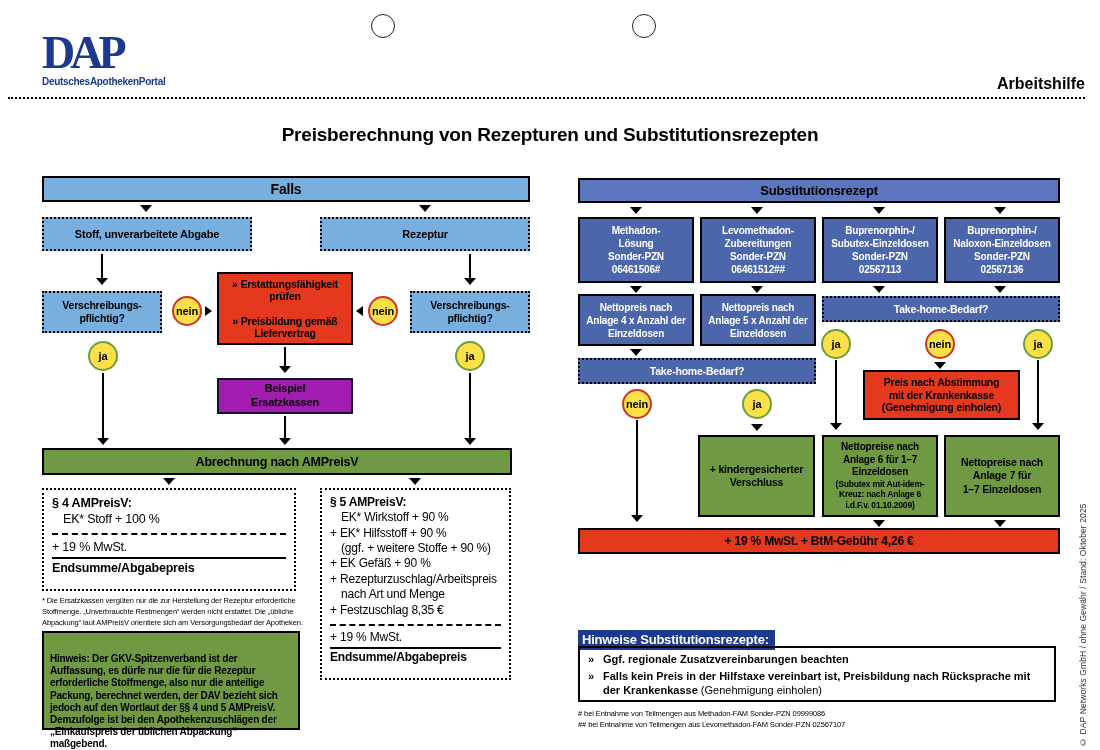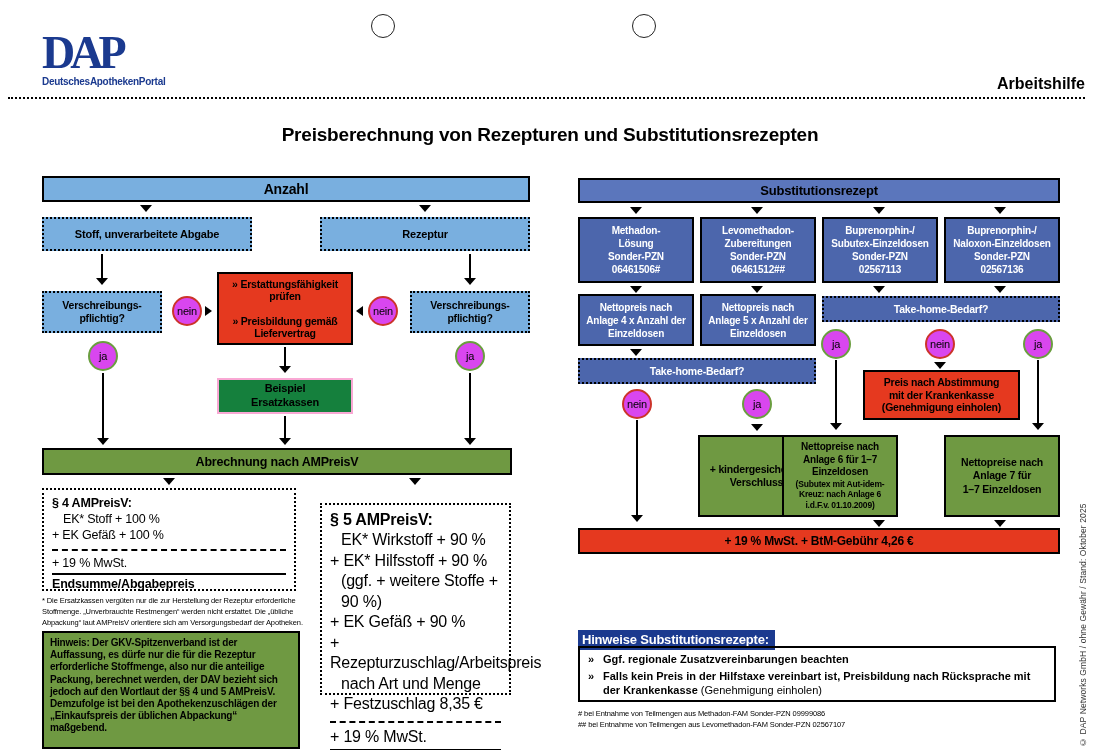--- a/index.html
+++ b/index.html
@@ -7,45 +7,45 @@
   
   .box{position:absolute;box-sizing:border-box;display:flex;flex-direction:column;align-items:center;justify-content:center;text-align:center;font-weight:700;letter-spacing:-0.2px;}
   .pre{white-space:pre-line;}
   .lb{background:#79AFDF;border:2px solid #000;}
   .lbd{background:#79AFDF;border:2px dotted #000;}
   .db{background:#4C66AC;border:2px solid #000;color:#fff;}
   .dbh{background:#5B76BC;border:2px solid #000;color:#000;}
   .dbd{background:#4C66AC;border:2px dotted #000;color:#fff;}
   .gn{background:#6F9942;border:2px solid #000;color:#000;}
   .rd{background:#E5391F;border:2.5px solid #000;color:#000;}
-  .wt{background:#15803d;border:2px solid #f9a8d4;}
+  .wt{background:#a21caf;border:2px solid #0f172a;}
   .para{position:absolute;box-sizing:border-box;background:#fff;border:2px dotted #000;text-align:left;padding:5px 8px;font-size:12.5px;line-height:1.28;letter-spacing:-0.2px;}
   .para .ttl{font-weight:700;}
   .ind{padding-left:11px;}
   .dash-div{border-top:2px dashed #000;margin:6px 0 4px 0;}
   .solid-div{border-top:2.5px solid #000;margin:2px 0 1px 0;}
   .total{font-weight:700;}
   
-  .circ{position:absolute;width:30px;height:30px;border-radius:50%;background:#d946ef;display:flex;align-items:center;justify-content:center;font-weight:400;font-size:11px;box-sizing:border-box;letter-spacing:-0.2px;}
+  .circ{position:absolute;width:30px;height:30px;border-radius:50%;background:#fde047;display:flex;align-items:center;justify-content:center;font-weight:700;font-size:11px;box-sizing:border-box;letter-spacing:-0.2px;}
   .yes{border:2px solid #6A9E3F;}
   .no{border:2px solid #CC342A;}
   
   .vline{position:absolute;width:2px;background:#000;}
   .tri{position:absolute;width:0;height:0;border-left:6px solid transparent;border-right:6px solid transparent;border-top:7px solid #000;}
   .tri-r{position:absolute;width:0;height:0;border-top:5px solid transparent;border-bottom:5px solid transparent;border-left:7px solid #000;}
   .tri-l{position:absolute;width:0;height:0;border-top:5px solid transparent;border-bottom:5px solid transparent;border-right:7px solid #000;}
   
   .logo{position:absolute;left:42px;top:30px;font-family:"Liberation Serif",serif;font-weight:700;font-size:46px;line-height:1;color:#1B3A8F;letter-spacing:-5px;}
   .logo-sub{position:absolute;left:42px;top:76px;font-size:10px;font-weight:700;color:#1B3A8F;letter-spacing:-0.3px;}
   .hole{position:absolute;width:22px;height:22px;border:1.5px solid #222;border-radius:50%;background:#fff;}
   .doc-label{position:absolute;right:15px;top:75px;font-size:16px;font-weight:700;}
   .dotted-rule{position:absolute;left:8px;top:97px;width:1077px;border-top:2.5px dotted #000;}
   .title{position:absolute;left:0;top:124px;width:1100px;text-align:center;font-size:19px;font-weight:700;letter-spacing:-0.2px;}
   .footnote{position:absolute;font-size:7.5px;line-height:1.45;letter-spacing:-0.1px;text-align:left;}
-  .noteg{position:absolute;left:42px;top:631px;width:258px;height:118px;background:#6F9942;border:2.5px solid #000;box-sizing:border-box;padding:4px 6px;font-size:10px;line-height:1.22;font-weight:700;text-align:left;letter-spacing:-0.2px;}
+  .noteg{position:absolute;left:42px;top:631px;width:258px;height:99px;background:#6F9942;border:2.5px solid #000;box-sizing:border-box;padding:20px 6px;font-size:10px;line-height:1.22;font-weight:700;text-align:left;letter-spacing:-0.2px;}
   .notes-hdr{position:absolute;left:578px;top:630px;background:#1B3A8F;color:#fff;font-size:13px;font-weight:700;padding:2px 6px 3px 4px;letter-spacing:-0.2px;}
   .notes-box{position:absolute;left:578px;top:646px;width:478px;height:56px;border:2px solid #000;box-sizing:border-box;padding:5px 8px;font-size:11px;line-height:1.25;text-align:left;}
   .bullet-row{display:flex;margin-bottom:3px;}
   .bullet-marker{width:15px;font-weight:700;flex-shrink:0;}
   .b-bold{font-weight:700;}
   .b-norm{font-weight:400;}
   .copyright{position:absolute;left:1078px;top:375px;height:372px;writing-mode:vertical-rl;transform:rotate(180deg);font-size:8.5px;color:#333;letter-spacing:0.1px;}
   .g2sub{font-weight:600;font-size:8.5px;line-height:1.25;}
 </style>
 </head>
@@ -54,21 +54,21 @@
 <div class="page">
 
   <div class="logo">DAP</div>
   <div class="logo-sub">DeutschesApothekenPortal</div>
   <div class="hole" style="left:371px;top:14px;"></div>
   <div class="hole" style="left:632px;top:14px;"></div>
   <div class="doc-label">Arbeitshilfe</div>
   <div class="dotted-rule"></div>
   <div class="title">Preisberechnung von Rezepturen und Substitutionsrezepten</div>
 
-  <div class="box lb" style="left:42px;top:176px;width:488px;height:26px;font-size:14px;">Anzahl</div>
+  <div class="box lb" style="left:42px;top:176px;width:488px;height:26px;font-size:14px;">Falls</div>
   <div class="tri" style="left:140px;top:205px;"></div>
   <div class="tri" style="left:419px;top:205px;"></div>
 
   <div class="box lbd" style="left:320px;top:217px;width:210px;height:34px;font-size:11px;">Rezeptur</div>
   <div class="box lbd" style="left:42px;top:217px;width:210px;height:34px;font-size:11px;">Stoff, unverarbeitete Abgabe</div>
 
   <div class="vline" style="left:101px;top:254px;height:26px;"></div>
   <div class="tri" style="left:96px;top:278px;"></div>
   <div class="vline" style="left:469px;top:254px;height:26px;"></div>
   <div class="tri" style="left:464px;top:278px;"></div>
@@ -105,28 +105,27 @@
   <div class="vline" style="left:284px;top:416px;height:23px;"></div>
   <div class="tri" style="left:279px;top:438px;"></div>
 
   <div class="box gn" style="left:42px;top:448px;width:470px;height:27px;font-size:12.5px;">Abrechnung nach AMPreisV</div>
   <div class="tri" style="left:163px;top:478px;"></div>
   <div class="tri" style="left:409px;top:478px;"></div>
 
   <div class="para" style="left:42px;top:488px;width:254px;height:103px;">
     <div class="ttl">§ 4 AMPreisV:</div>
     <div class="ind">EK* Stoff + 100 %</div>
-    <div>+ EK Gefäß + 100 %</div>
     <div class="dash-div"></div>
     <div>+ 19 % MwSt.</div>
     <div class="solid-div"></div>
     <div class="total">Endsumme/Abgabepreis</div>
   </div>
 
-  <div class="para" style="left:320px;top:488px;width:191px;height:192px;font-size:16px;margin-top:15px;">
+  <div class="para" style="left:320px;top:488px;width:191px;height:192px;font-size:12px;">
     <div class="ttl">§ 5 AMPreisV:</div>
     <div class="ind">EK* Wirkstoff + 90 %</div>
     <div>+ EK* Hilfsstoff + 90 %</div>
     <div class="ind">(ggf. + weitere Stoffe + 90 %)</div>
     <div>+ EK Gefäß + 90 %</div>
     <div>+ Rezepturzuschlag/Arbeitspreis</div>
     <div class="ind">nach Art und Menge</div>
     <div>+ Festzuschlag 8,35 €</div>
     <div class="dash-div"></div>
     <div>+ 19 % MwSt.</div>
@@ -194,21 +193,21 @@
   <div class="vline" style="left:835px;top:360px;height:64px;"></div>
   <div class="tri" style="left:830px;top:423px;"></div>
   <div class="vline" style="left:1037px;top:360px;height:64px;"></div>
   <div class="tri" style="left:1032px;top:423px;"></div>
   <div class="tri" style="left:751px;top:424px;"></div>
   <div class="vline" style="left:636px;top:420px;height:96px;"></div>
   <div class="tri" style="left:631px;top:515px;"></div>
 
   <div class="box gn pre" style="left:698px;top:435px;width:117px;height:82px;font-size:10.5px;line-height:1.25;">+ kindergesicherter
 Verschluss</div>
-  <div class="box gn" style="left:782px;top:435px;width:116px;height:82px;font-size:10px;line-height:1.25;padding:2px;">
+  <div class="box gn" style="left:822px;top:435px;width:116px;height:82px;font-size:10px;line-height:1.25;padding:2px;">
     <span>Nettopreise nach Anlage 6 für 1–7 Einzeldosen </span>
       <span class="g2sub">(Subutex mit Aut-idem-Kreuz: nach Anlage 6 i.d.F.v. 01.10.2009)</span>
   </div>
   <div class="box gn pre" style="left:944px;top:435px;width:116px;height:82px;font-size:10.5px;line-height:1.3;">Nettopreise nach
 Anlage 7 für
 1–7 Einzeldosen</div>
 
   <div class="tri" style="left:873px;top:520px;"></div>
   <div class="tri" style="left:994px;top:520px;"></div>
 

